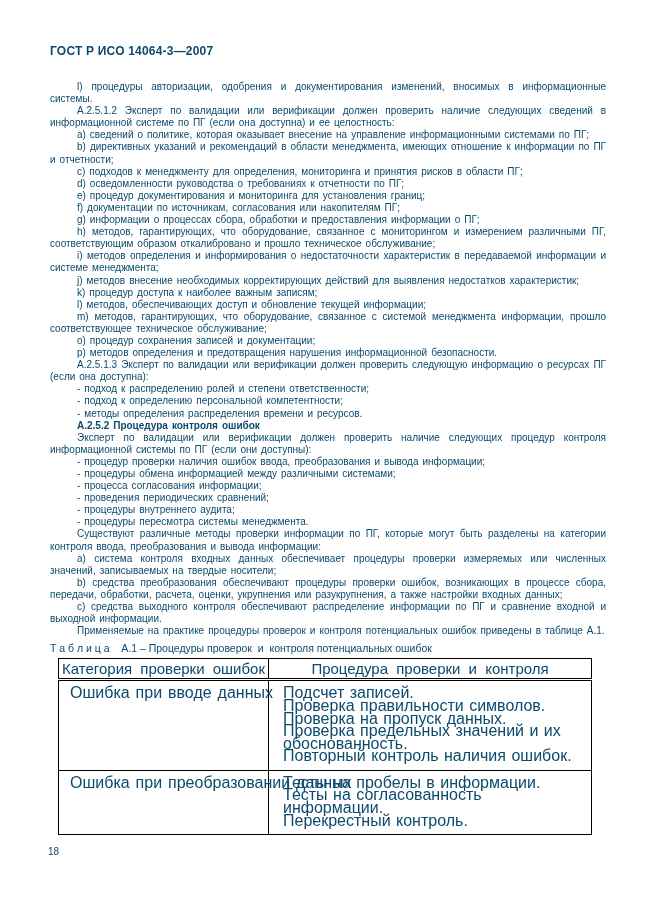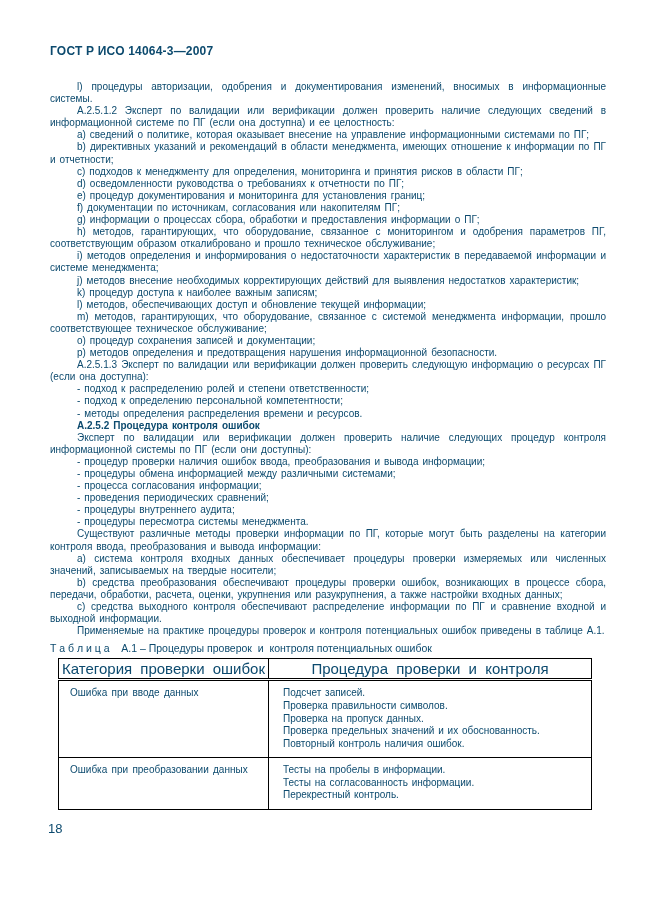--- a/index.html
+++ b/index.html
@@ -60,57 +60,57 @@
     font-size: 15px;
     line-height: 10px;
     text-align: center;
     vertical-align: middle;
     padding: 5px 2px 4px 2px;
     word-spacing: 4px;
     border-bottom: 3px double #000;
   }
   .err-table td {
     vertical-align: top;
-    font-size: 10px;
+    font-size: 16px;
     line-height: 12.6px;
   }
   .err-table td.cat {
     padding: 6px 2px 6px 11px;
     white-space: nowrap;
     word-spacing: 1.5px;
   }
   .err-table td.proc {
     padding: 6px 4px 7px 14px;
     word-spacing: 1px;
   }
   .err-table td.proc .proc-line { margin: 0; }
   .page-number {
     margin-top: 11px;
     margin-left: -2px;
-    font-size: 13px;
+    font-size: 10px;
   }
 </style>
 </head>
 <body>
 
 <div class="page">
 
   <div class="doc-header">ГОСТ Р ИСО 14064-3—2007</div>
 
   <div class="body-text">
     <p>l) процедуры авторизации, одобрения и документирования изменений, вносимых в информационные системы.</p>
     <p>А.2.5.1.2 Эксперт по валидации или верификации должен проверить наличие следующих сведений в информационной системе по ПГ (если она доступна) и ее целостность:</p>
     <p>a) сведений о политике, которая оказывает внесение на управление информационными системами по ПГ;</p>
     <p>b) директивных указаний и рекомендаций в области менеджмента, имеющих отношение к информации по ПГ и отчетности;</p>
     <p>c) подходов к менеджменту для определения, мониторинга и принятия рисков в области ПГ;</p>
     <p>d) осведомленности руководства о требованиях к отчетности по ПГ;</p>
     <p>e) процедур документирования и мониторинга для установления границ;</p>
     <p>f) документации по источникам, согласования или накопителям ПГ;</p>
     <p>g) информации о процессах сбора, обработки и предоставления информации о ПГ;</p>
-    <p>h) методов, гарантирующих, что оборудование, связанное с мониторингом и одобрения параметров ПГ, соответствующим образом откалибровано и прошло техническое обслуживание;</p>
+    <p>h) методов, гарантирующих, что оборудование, связанное с мониторингом и измерением различными ПГ, соответствующим образом откалибровано и прошло техническое обслуживание;</p>
     <p>i) методов определения и информирования о недостаточности характеристик в передаваемой информации и системе менеджмента;</p>
     <p>j) методов внесение необходимых корректирующих действий для выявления недостатков характеристик;</p>
     <p>k) процедур доступа к наиболее важным записям;</p>
     <p>l) методов, обеспечивающих доступ и обновление текущей информации;</p>
     <p>m) методов, гарантирующих, что оборудование, связанное с системой менеджмента информации, прошло соответствующее техническое обслуживание;</p>
     <p>o) процедур сохранения записей и документации;</p>
     <p>p) методов определения и предотвращения нарушения информационной безопасности.</p>
     <p>А.2.5.1.3 Эксперт по валидации или верификации должен проверить следующую информацию о ресурсах ПГ (если она доступна):</p>
     <p>- подход к распределению ролей и степени ответственности;</p>
     <p>- подход к определению персональной компетентности;</p>

